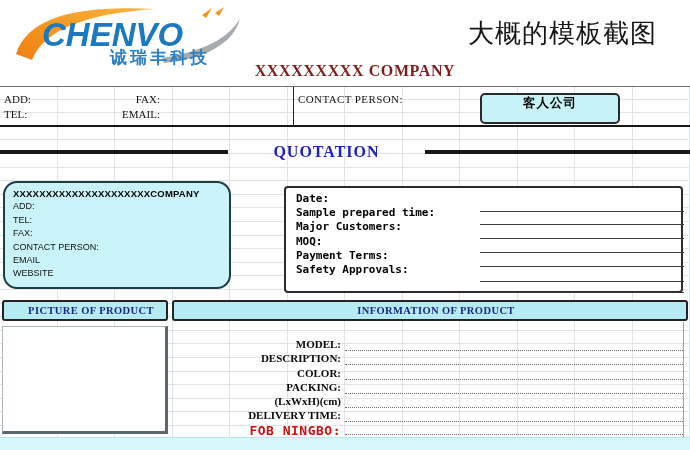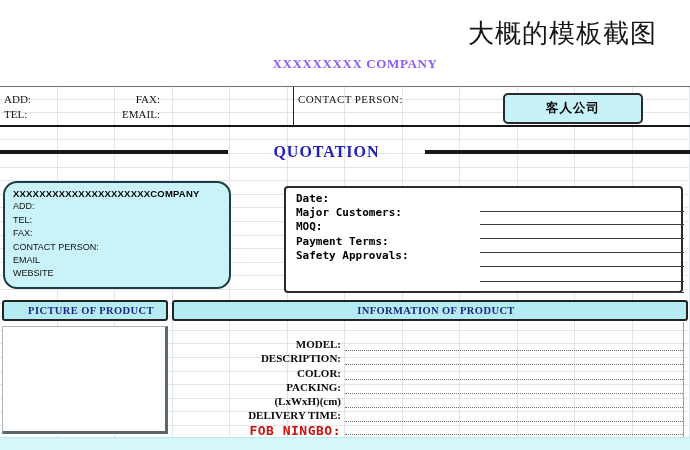--- a/index.html
+++ b/index.html
@@ -12,36 +12,36 @@
     left:0; top:86px; width:690px; height:364px; z-index:0;
     background-image:
       repeating-linear-gradient(to bottom, transparent 0, transparent 12.6px, #e0e6e8 12.6px, #e0e6e8 13.6px),
       repeating-linear-gradient(to right, transparent 0, transparent 56.5px, #e0e6e8 56.5px, #e0e6e8 57.5px);
   }
   .z { z-index:2; }
 
   
   .annotation { left:468px; top:16px; width:210px; font-family:"Liberation Serif", serif;
     font-size:26px; color:#161616; letter-spacing:1px; }
-  .company-title { left:150px; top:56px; width:410px; text-align:center;
-    font-family:"Liberation Serif", serif; font-weight:bold; font-size:13px;
-    color:#8b5cf6; letter-spacing:.6px; }
+  .company-title { left:150px; top:62px; width:410px; text-align:center;
+    font-family:"Liberation Serif", serif; font-weight:bold; font-size:16px;
+    color:#7f1d1d; letter-spacing:.6px; }
   .hline-title { left:0; top:86px; width:690px; height:1px; background:#6b6f72; }
 
   
   .cl { font-family:"Liberation Serif", serif; font-size:11px; color:#111; }
   .lbl-add { left:4px; top:93px; }
   .lbl-fax { left:55px; top:93px; width:105px; text-align:right; }
   .lbl-tel { left:4px; top:108px; }
   .lbl-email { left:55px; top:108px; width:105px; text-align:right; }
   .vline-contact { left:293px; top:87px; width:1px; height:38px; background:#222; }
   .lbl-cperson { left:298px; top:93px; letter-spacing:.4px; }
   .thickline-contact { left:0; top:125px; width:690px; height:2px; background:#161616; }
-  .badge { left:503px; top:93px; width:140px; height:31px; background:#c6f2f8;
-    border:2px solid #2a2a2a; border-radius:5px; display:flex; align-items:center;
+  .badge { left:480px; top:93px; width:140px; height:31px; background:#c6f2f8;
+    border:2px solid #2a2a2a; border-radius:5px; display:flex; 
     justify-content:center; font-weight:bold; font-size:12.5px; color:#000; letter-spacing:1px; }
 
   
   .q-bar { top:150px; height:4px; background:#171717; }
   .q-bar-l { left:0; width:228px; }
   .q-bar-r { left:425px; width:265px; }
   .q-title { left:228px; top:143px; width:197px; text-align:center;
     font-family:"Liberation Serif", serif; font-weight:bold; font-size:16px;
     color:#2121b5; letter-spacing:1px; }
 
@@ -83,20 +83,36 @@
   .bottom-strip { left:0; top:437px; width:690px; height:13px; background:#d5f7fb;
     border-top:1px solid #b7e8ee; }
 </style>
 </head>
 <body>
 
 <div class="page">
 
   <div class="abs grid-bg"></div>
 
+  <div class="abs z" style="left:6px; top:2px; width:250px; height:64px;">
+    <svg width="250" height="64" viewBox="0 0 250 64">
+      <defs>
+        <linearGradient id="og" x1="0" y1="1" x2="1" y2="0">
+          <stop offset="0" stop-color="#ef7f10"></stop>
+          <stop offset="1" stop-color="#fcb53b"></stop>
+        </linearGradient>
+      </defs>
+      <path d="M10,52 C22,16 68,3 148,7 C78,12 38,28 26,58 Z" fill="url(#og)"></path>
+      <path d="M156,56 C196,50 224,36 234,16 C228,42 198,57 158,61 Z" fill="#a6abb0"></path>
+      <path d="M196,13 l10,-7 -6,10 z" fill="#f7941d"></path>
+      <path d="M209,11 l9,-6 -5,9 z" fill="#f7941d"></path>
+      <text x="36" y="44" font-family="Liberation Sans, sans-serif" font-style="italic" font-weight="bold" font-size="33" fill="#1b79c0" letter-spacing="0">CHENVO</text>
+      <text x="104" y="61" font-family="Liberation Sans, sans-serif" font-weight="bold" font-size="17" fill="#2e80c4" letter-spacing="3">诚瑞丰科技</text>
+    </svg>
+  </div>
 
   <div class="abs z annotation">大概的模板截图</div>
 
   <div class="abs z company-title">XXXXXXXXX COMPANY</div>
   <div class="abs z hline-title"></div>
 
   <div class="abs z cl lbl-add">ADD:</div>
   <div class="abs z cl lbl-fax">FAX:</div>
   <div class="abs z cl lbl-tel">TEL:</div>
   <div class="abs z cl lbl-email">EMAIL:</div>
@@ -117,20 +133,21 @@
     <div class="sup-line">TEL:</div>
     <div class="sup-line">FAX:</div>
     <div class="sup-line">CONTACT PERSON:</div>
     <div class="sup-line">EMAIL</div>
     <div class="sup-line">WEBSITE</div>
   </div>
 
   <div class="abs z det-box">
     <div class="det-fields">
       <div>Date:</div>
+      <div>Sample prepared time:</div>
       <div>Major Customers:</div>
       <div>MOQ:</div>
       <div>Payment Terms:</div>
       <div>Safety Approvals:</div>
     </div>
     <div class="uline" style="top:23px;"></div>
     <div class="uline" style="top:36px;"></div>
     <div class="uline" style="top:50px;"></div>
     <div class="uline" style="top:64px;"></div>
     <div class="uline" style="top:78px;"></div>

